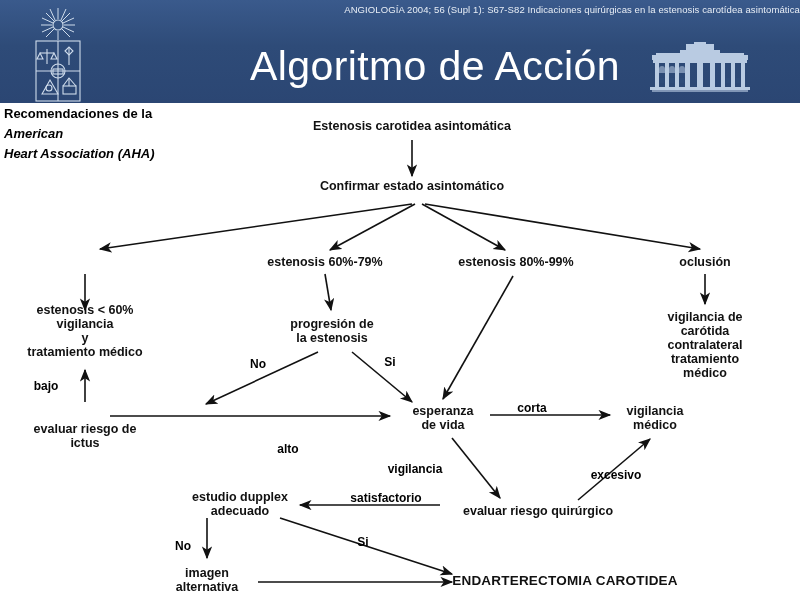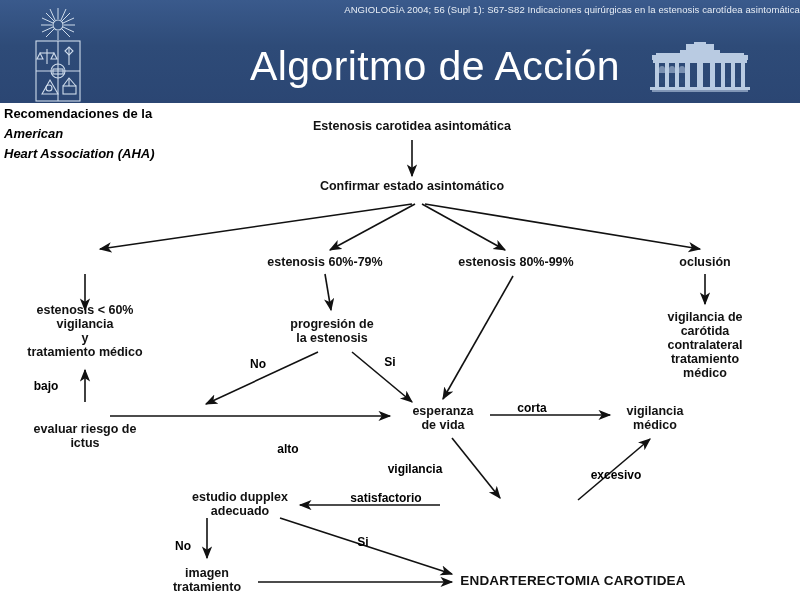--- a/index.html
+++ b/index.html
@@ -271,25 +271,26 @@
 la estenosis</div>
     <div class="node" style="left:705px; top:196px;">vigilancia de
 carótida contralateral
 tratamiento médico</div>
     <div class="node" style="left:85px;  top:288px;margin-top:20px;">evaluar riesgo de
 ictus</div>
     <div class="node" style="left:443px; top:290px;">esperanza
 de vida</div>
     <div class="node" style="left:655px; top:290px;">vigilancia
 médico</div>
+    <div class="node" style="left:538px; top:390px;">evaluar riesgo quirúrgico</div>
     <div class="node" style="left:240px; top:376px;">estudio dupplex
 adecuado</div>
     <div class="node" style="left:207px; top:452px;">imagen
-tratamiento</div>
-    <div class="node final" style="left:565px; top:460px;margin-left:8px;">ENDARTERECTOMIA CAROTIDEA</div>
+alternativa</div>
+    <div class="node final" style="left:565px; top:460px;">ENDARTERECTOMIA CAROTIDEA</div>
 
     <div class="elabel" style="left:258px; top:244px;">No</div>
     <div class="elabel" style="left:390px; top:242px;">Si</div>
     <div class="elabel" style="left:42px;  top:266px;padding-left:8px;">bajo</div>
     <div class="elabel" style="left:288px; top:286px;margin-top:43px;">alto</div>
     <div class="elabel" style="left:532px; top:288px;">corta</div>
     <div class="elabel" style="left:415px; top:349px;">vigilancia</div>
     <div class="elabel" style="left:616px; top:355px;">excesivo</div>
     <div class="elabel" style="left:386px; top:378px;">satisfactorio</div>
     <div class="elabel" style="left:183px; top:426px;">No</div>

